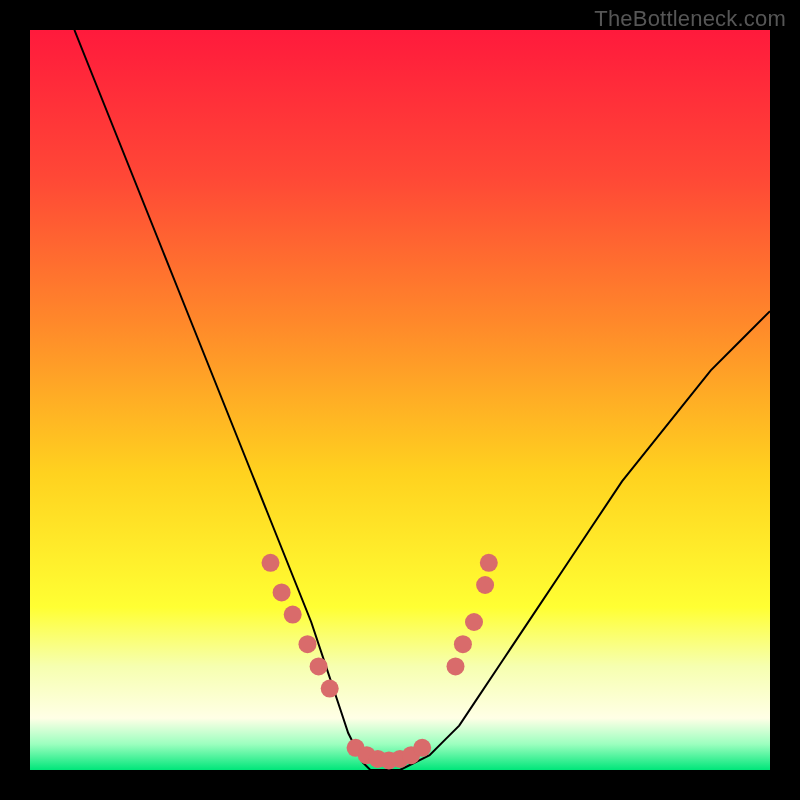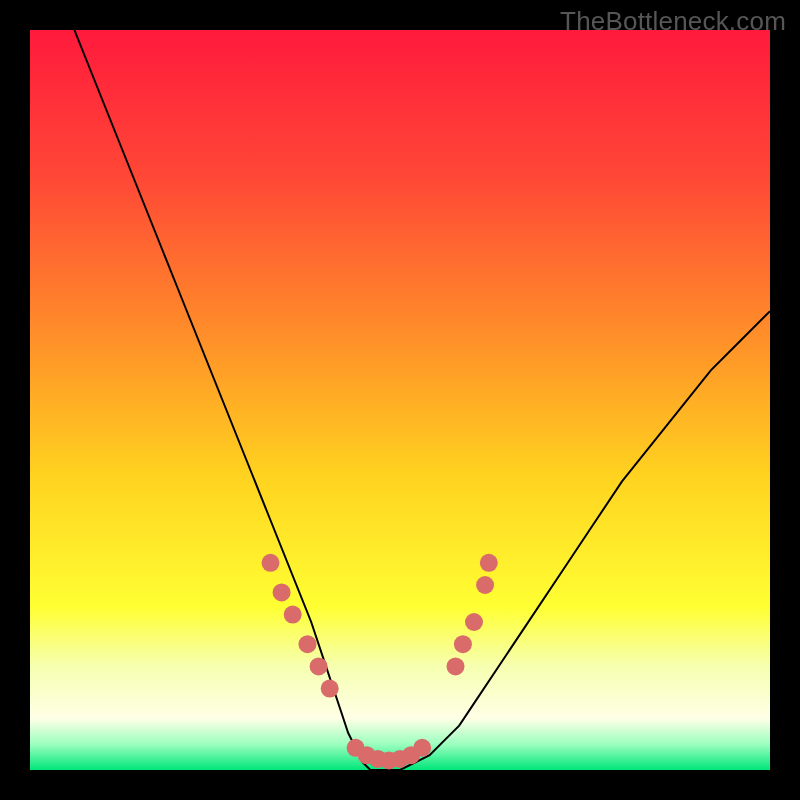--- a/index.html
+++ b/index.html
@@ -21,21 +21,21 @@
     left: 30px;
     top: 30px;
     width: 740px;
     height: 740px;
   }
   .watermark {
     position: absolute;
     top: 6px;
     right: 14px;
     font-family: Arial, Helvetica, sans-serif;
-    font-size: 26px;
+    font-size: 22px;
     color: #565656;
     font-weight: 500;
     letter-spacing: 0.2px;
     margin-left: 32px;
   }
 </style>
 </head>
 <body>
 
 <div class="frame">

